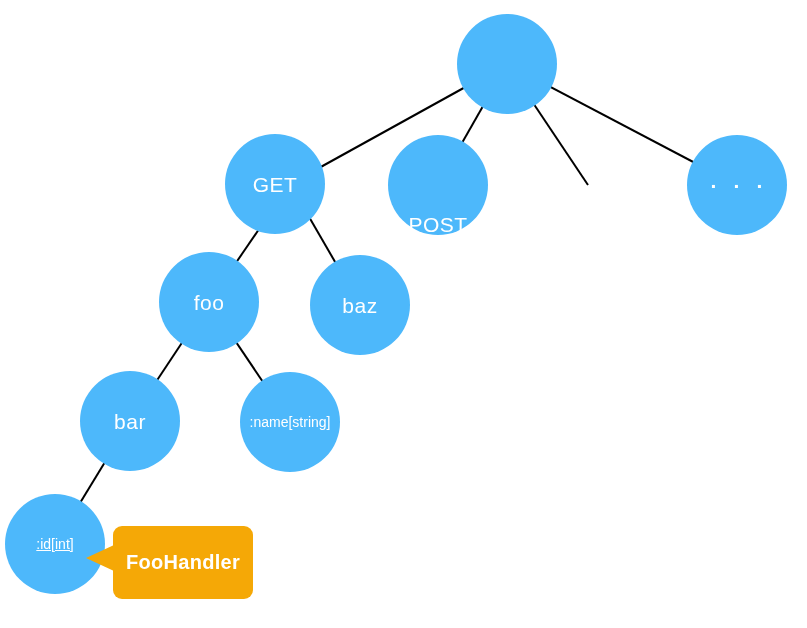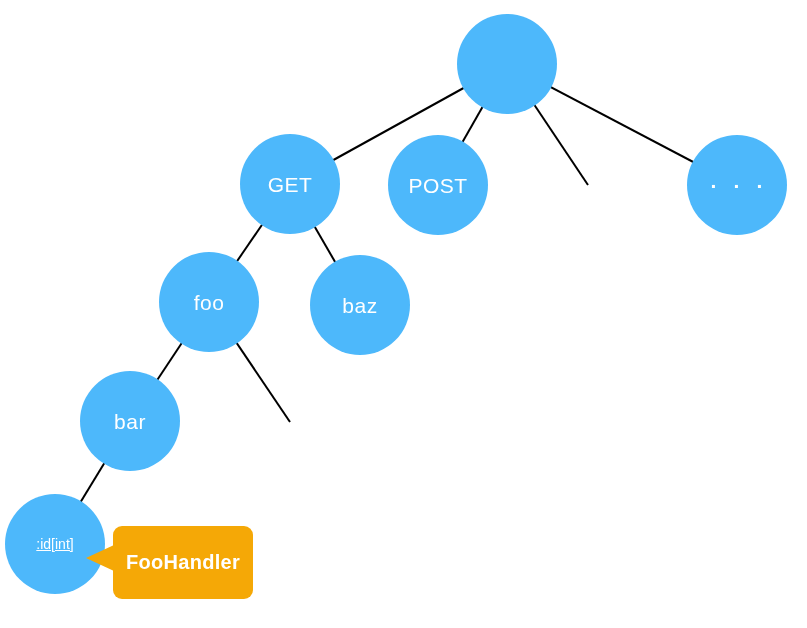--- a/index.html
+++ b/index.html
@@ -76,45 +76,48 @@
     <line x1="290" y1="184" x2="360" y2="305"></line>
     <line x1="209" y1="302" x2="130" y2="421"></line>
     <line x1="209" y1="302" x2="290" y2="422"></line>
     <line x1="130" y1="421" x2="55" y2="544"></line>
   </svg>
 
   <div class="node" style="left:457px;top:14px;">
     <span class="node-label"></span>
   </div>
 
-  <div class="node" style="left:240px;top:134px;text-align:center;">
+  <div class="node" style="left:225px;top:134px;text-align:center;">
     <span class="node-label">GET</span>
   </div>
 
-  <div class="node" style="left:388px;top:135px;">
+  <div class="node" style="left:388px;top:135px;align-items:flex-end;">
     <span class="node-label">POST</span>
   </div>
 
 
   <div class="node dots-label" style="left:687px;top:135px;">
     <span class="node-label">···</span>
   </div>
 
   <div class="node" style="left:159px;top:252px;">
     <span class="node-label">foo</span>
   </div>
 
   <div class="node" style="left:80px;top:371px;">
     <span class="node-label">bar</span>
   </div>
 
   <div class="node" style="left:310px;top:255px;">
     <span class="node-label">baz</span>
   </div>
 
+  <div class="node small-label" style="left:240px;top:372px;">
+    <span class="node-label">:name[string]</span>
+  </div>
 
   <div class="node small-label" style="left:5px;top:494px;text-decoration:underline;">
     <span class="node-label">:id[int]</span>
   </div>
 
   <div class="callout">
     <span class="callout-tail"></span>
     <span class="callout-label">FooHandler</span>
   </div>
 

